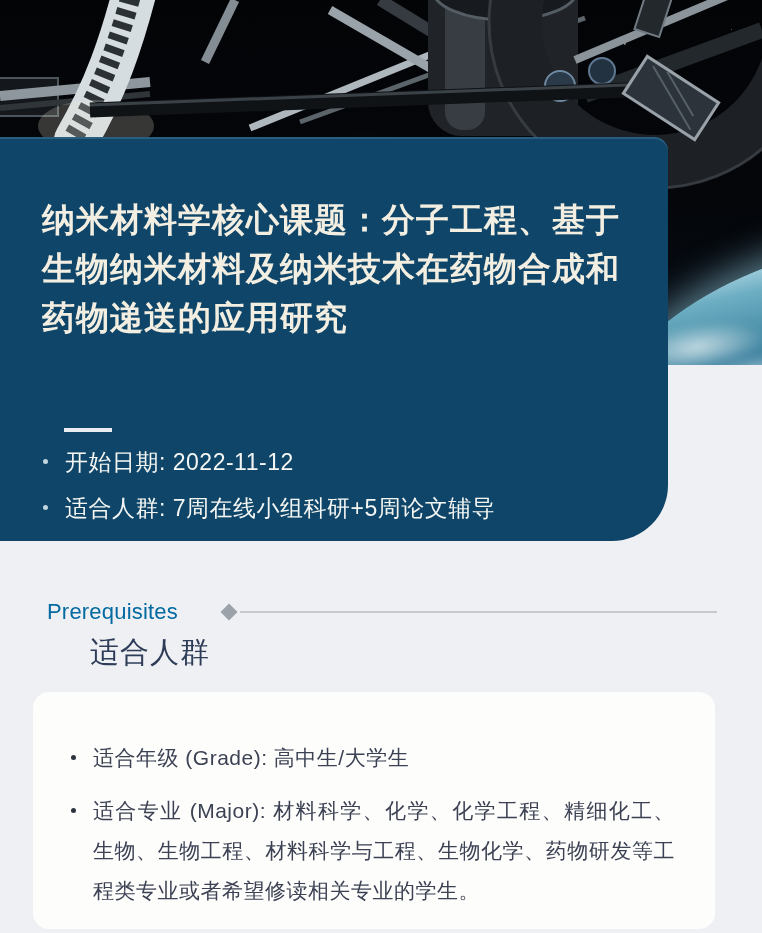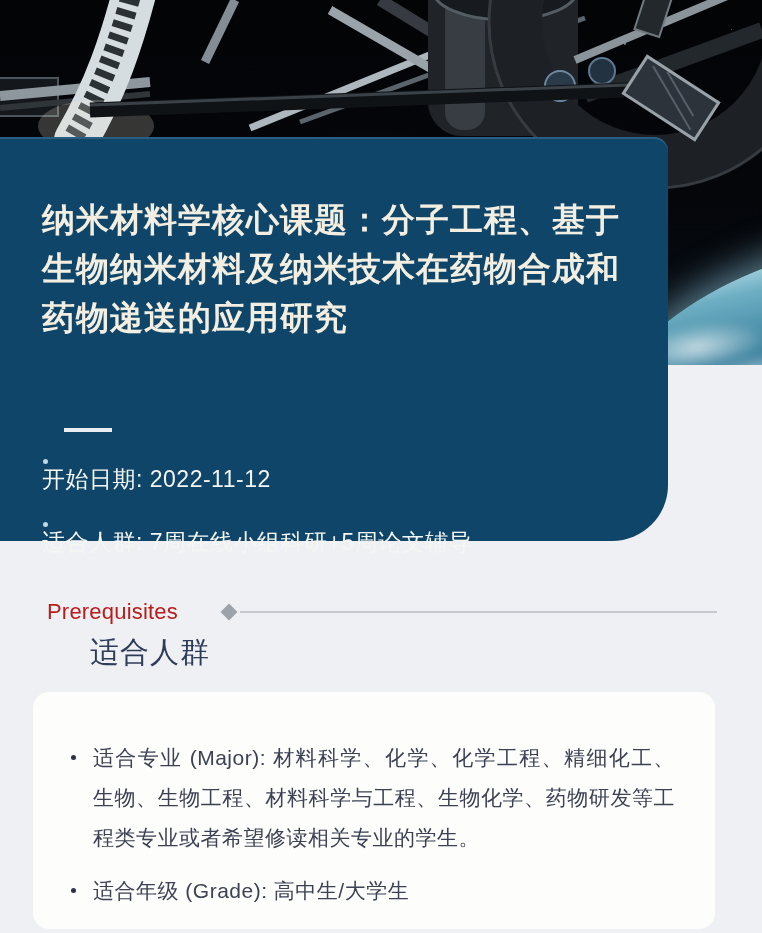--- a/index.html
+++ b/index.html
@@ -85,36 +85,35 @@
     left: 42px; top: 310px;
     list-style: none;
   }
   .course-meta li {
     display: flex;
     align-items: flex-start;
     margin-bottom: 15px;
     font-size: 23px;
     color: #f4f6f3;
     letter-spacing: .5px;
-    flex-direction: column;
   }
   .meta-dot {
     width: 5px; height: 5px;
     border-radius: 50%;
     background: rgba(215,228,236,.9);
     margin: 12px 17px 0 1px;
     flex: 0 0 auto;
   }
 
   
   .prereq-eyebrow {
     position: absolute;
     left: 47px; top: 599px;
     font-size: 22px;
-    color: #b91c1c;
+    color: #0369a1;
     letter-spacing: .2px;
   }
   .diamond-icon {
     position: absolute;
     left: 223px; top: 606px;
     width: 12px; height: 12px;
     background: #9ba2aa;
     transform: rotate(45deg);
   }
   .section-divider-line {
@@ -233,22 +232,22 @@
 
   <div class="prereq-eyebrow">Prerequisites</div>
   <div class="diamond-icon"></div>
   <div class="section-divider-line"></div>
   <h2 class="section-heading">适合人群</h2>
 
   <div class="content-card">
     <ul>
       <li>
         <span class="item-dot"></span>
+        <span class="item-text">适合年级 (Grade): 高中生/大学生</span>
+      </li>
+      <li>
+        <span class="item-dot"></span>
         <span class="item-text">适合专业 (Major): 材料科学、化学、化学工程、精细化工、生物、生物工程、材料科学与工程、生物化学、药物研发等工程类专业或者希望修读相关专业的学生。</span>
-      </li>
-      <li>
-        <span class="item-dot"></span>
-        <span class="item-text">适合年级 (Grade): 高中生/大学生</span>
       </li>
     </ul>
   </div>
 
 </div>
 
 </body></html>

